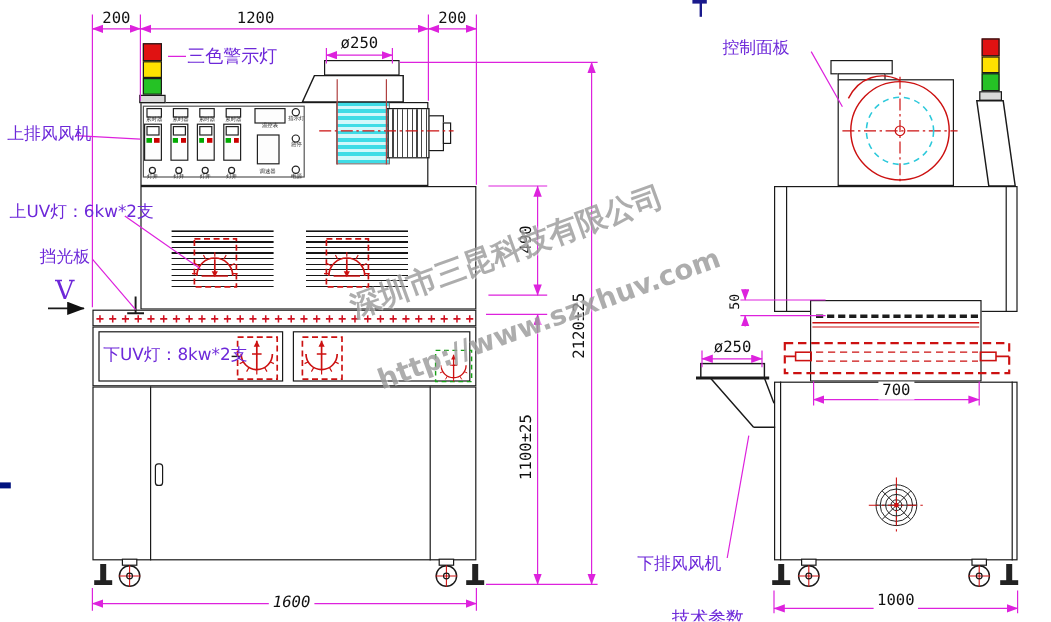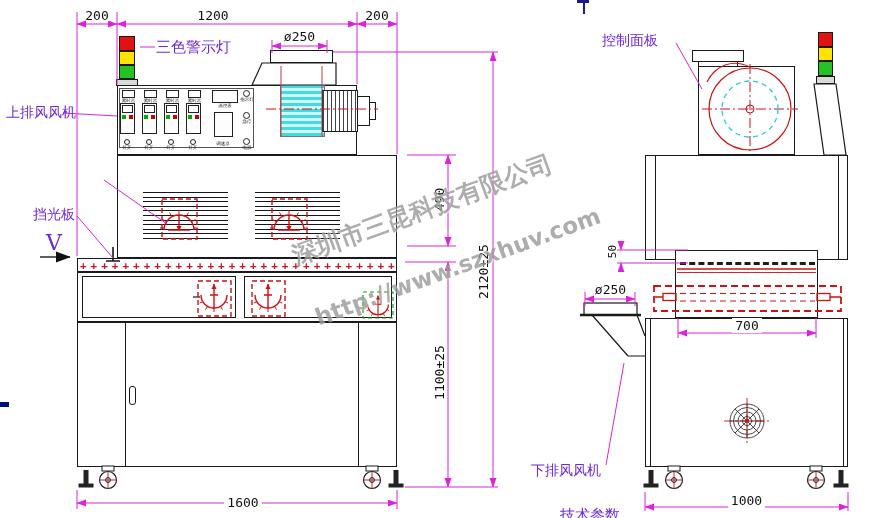--- a/index.html
+++ b/index.html
@@ -249,30 +249,32 @@
     </g>
   </svg>
 
   <div class="dimtxt" style="left:77px;top:9px;width:40px;">200</div>
   <div class="dimtxt" style="left:117px;top:9px;width:192px;">1200</div>
   <div class="dimtxt" style="left:357px;top:9px;width:40px;">200</div>
   <div class="dimtxt" style="left:272px;top:30px;width:55px;">ø250</div>
   <div class="dimtxt rot" style="left:409px;top:193px;width:60px;">490</div>
   <div class="dimtxt rot" style="left:448px;top:265px;width:70px;">2120±25</div>
   <div class="dimtxt rot" style="left:404px;top:366px;width:70px;">1100±25</div>
-  <div class="dimtxt" style="left:77px;top:496px;width:332px;"><span>1600</span></div>
+  <div class="dimtxt" style="left:77px;top:496px;width:332px;font-style:italic;"><span>1600</span></div>
   <div class="dimtxt rot" style="left:597px;top:246px;width:30px;font-size:11px;">50</div>
   <div class="dimtxt" style="left:583px;top:283px;width:55px;">ø250</div>
   <div class="dimtxt" style="left:678px;top:319px;width:138px;"><span>700</span></div>
   <div class="dimtxt" style="left:645px;top:494px;width:203px;"><span>1000</span></div>
 
   <div class="lbl" style="left:156px;top:39px;font-size:15px;">三色警示灯</div>
   <div class="lbl" style="left:6px;top:105px;">上排风风机</div>
+  <div class="lbl" style="left:8px;top:170px;">上UV灯：6kw*2支</div>
   <div class="lbl" style="left:33px;top:207px;">挡光板</div>
   <div class="lbl" style="left:46px;top:231px;font-family:'DejaVu Serif',serif;font-size:22px;">V</div>
+  <div class="lbl" style="left:86px;top:289px;">下UV灯：8kw*2支</div>
   <div class="lbl" style="left:602px;top:33px;">控制面板</div>
   <div class="lbl" style="left:531px;top:463px;text-align:center;">下排风风机</div>
   <div class="lbl" style="left:560px;top:507px;font-size:15px;">技术参数</div>
 
   <div class="abs" style="left:0;top:402px;width:9px;height:5px;background:#00127e;z-index:6;"></div>
   <div class="abs" style="left:577px;top:0;width:12px;height:3px;background:#1a1a8c;z-index:6;"></div>
 
   <div class="wm" style="left:293px;top:240px;font-size:25px;transform:rotate(-20deg);">深圳市三昆科技有限公司</div>
   <div class="wm" style="left:316px;top:305px;font-size:23px;transform:rotate(-20deg);font-family:'DejaVu Sans',sans-serif;">http://www.szxhuv.com</div>
 

